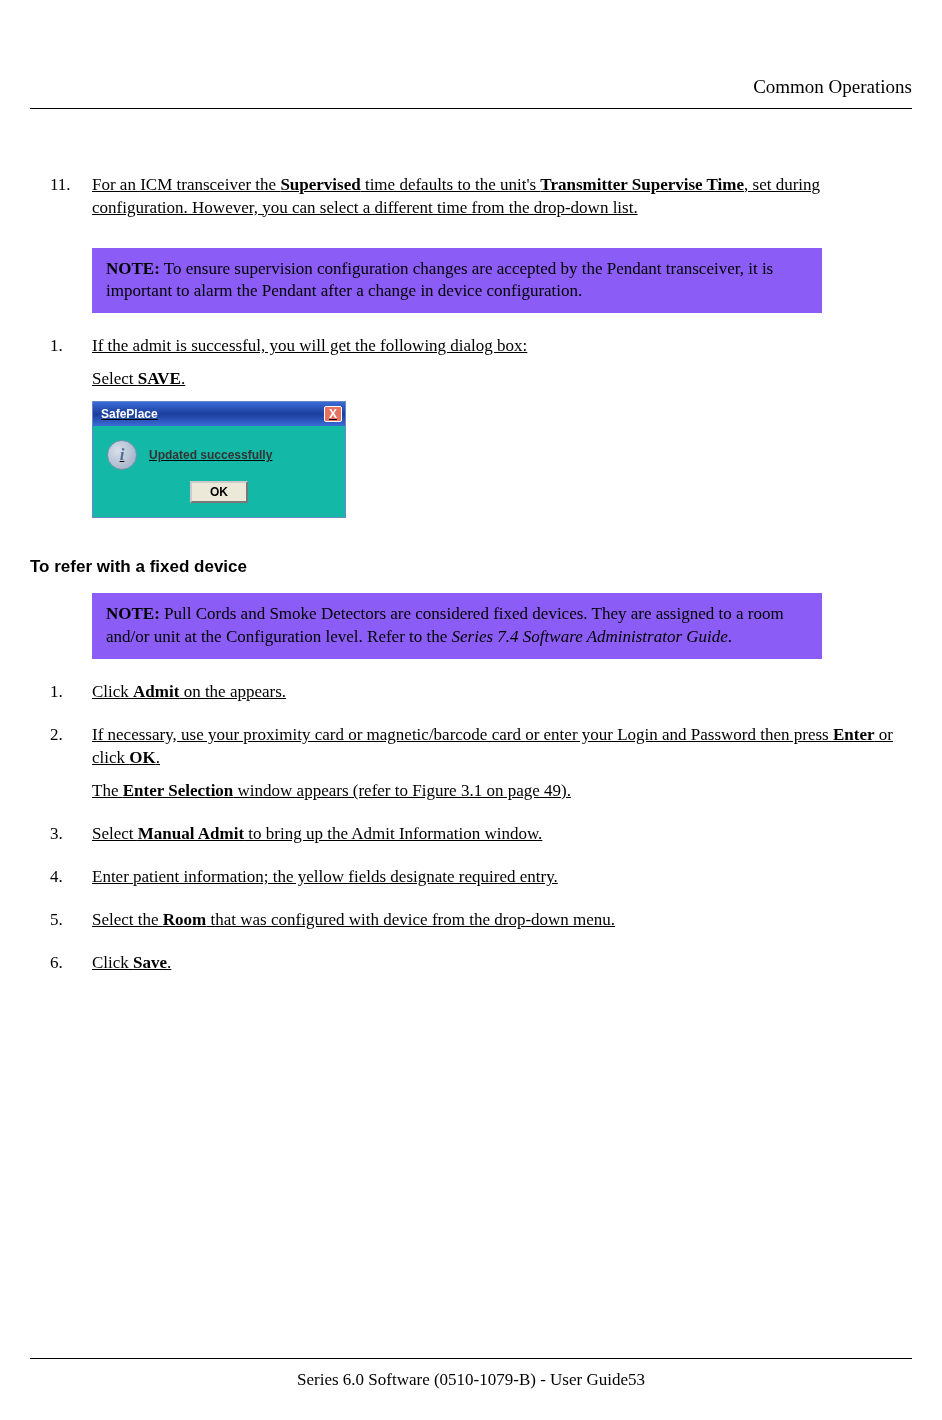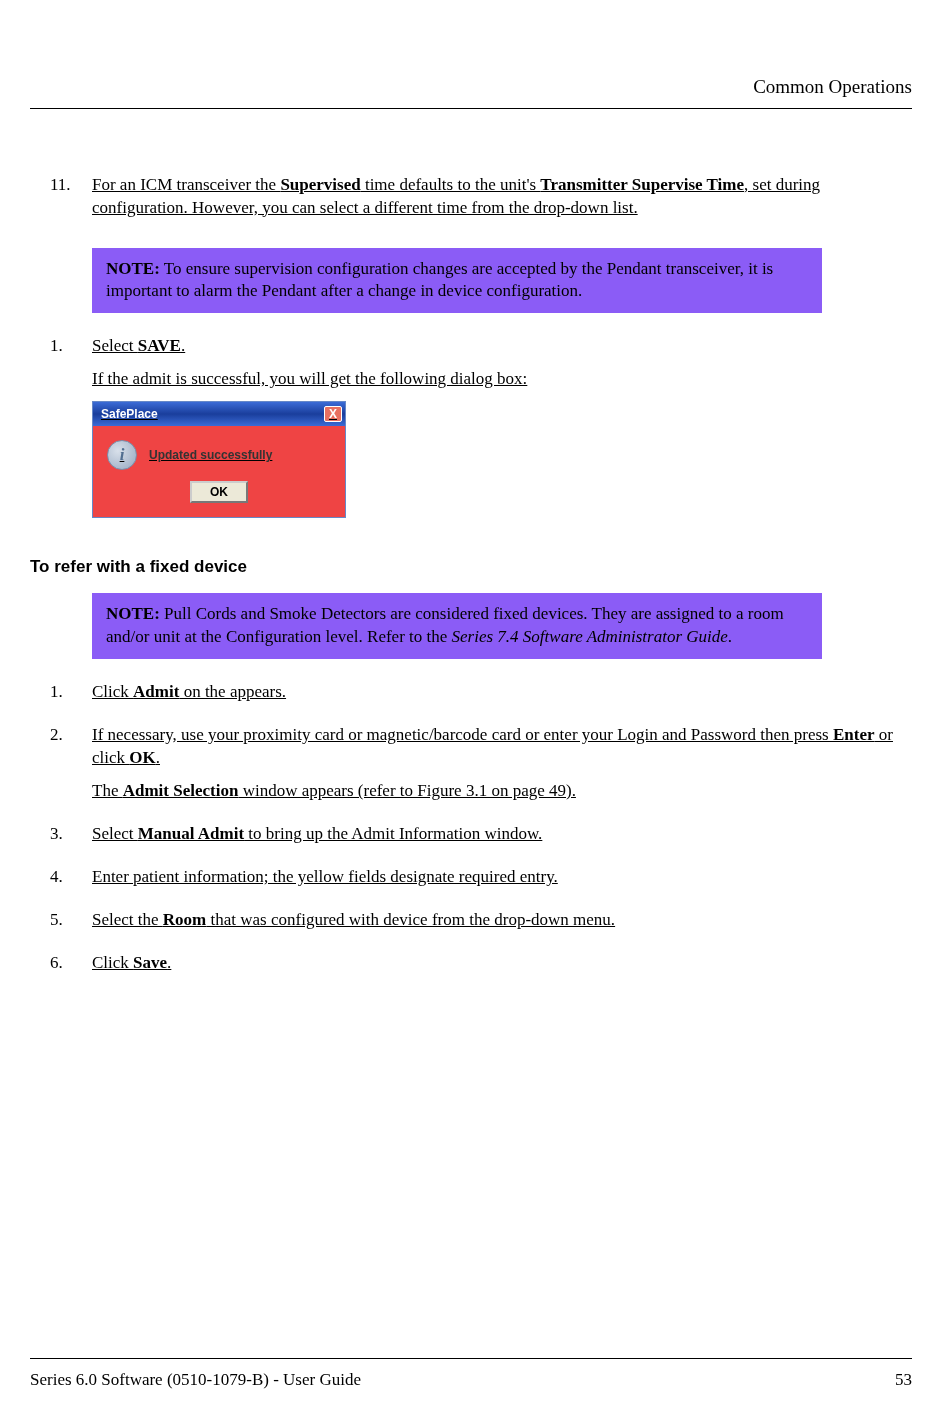--- a/index.html
+++ b/index.html
@@ -62,21 +62,21 @@
     .bold {
       font-weight: bold;
     }
     .italic {
       font-style: italic;
     }
     .dialog {
       margin: 10px 0 18px 0;
       width: 254px;
       border: 1px solid #6688c8;
-      background: #ef4444;
+      background: #14b8a6;
       font-family: Tahoma, Arial, sans-serif;
     }
     .dialog-titlebar {
       display: flex;
       align-items: center;
       justify-content: space-between;
       background: linear-gradient(to bottom, #3b6bd6 0%, #1a3e9c 50%, #3b6bd6 100%);
       padding: 3px 3px 3px 8px;
       height: 24px;
     }
@@ -152,21 +152,21 @@
       left: 30px;
       right: 30px;
     }
     .footer-rule {
       border: none;
       border-top: 1px solid #000;
       margin-bottom: 10px;
     }
     .footer-row {
       display: flex;
-      justify-content: space-between;
+      justify-content: center;
       font-size: 17px;
     }
     .ol2 .list-num {
       width: 42px;
     }
     .ol2 .list-item {
       margin-bottom: 10px;
     }
   </style>
 </head>
@@ -188,24 +188,24 @@
     </div>
   </div>
 
   <div class="note-box">
     <span class="note-label">NOTE:</span><span> To ensure supervision configuration changes are accepted by the Pendant transceiver, it is important to alarm the Pendant after a change in device configuration.</span>
   </div>
 
   <div class="list-item">
     <div class="list-num">1.</div>
     <div class="list-body">
+      <p>If the admit is successful, you will get the following dialog box:</p>
       <p>
         <span>Select </span><span class="bold">SAVE</span><span>.</span>
       </p>
-      <p>If the admit is successful, you will get the following dialog box:</p>
 
       <div class="dialog">
         <div class="dialog-titlebar">
           <span class="dialog-title">SafePlace</span>
           <span class="dialog-close">X</span>
         </div>
         <div class="dialog-body">
           <span class="dialog-icon">i</span>
           <span class="dialog-msg">Updated successfully</span>
         </div>
@@ -229,21 +229,21 @@
       <div class="list-num">1.</div>
       <div class="list-body">
         <p><span>Click </span><span class="bold">Admit</span><span> on the appears.</span></p>
       </div>
     </div>
 
     <div class="list-item">
       <div class="list-num">2.</div>
       <div class="list-body">
         <p><span>If necessary, use your proximity card or magnetic/barcode card or enter your Login and Password then press </span><span class="bold">Enter</span><span> or click </span><span class="bold">OK</span><span>.</span></p>
-        <p><span>The </span><span class="bold">Admit Selection</span><span> window appears (refer to Figure 3.1 on page 49).</span></p>
+        <p><span>The </span><span class="bold">Enter Selection</span><span> window appears (refer to Figure 3.1 on page 49).</span></p>
       </div>
     </div>
 
     <div class="list-item">
       <div class="list-num">3.</div>
       <div class="list-body">
         <p><span>Select </span><span class="bold">Manual Admit</span><span> to bring up the Admit Information window.</span></p>
       </div>
     </div>
 

